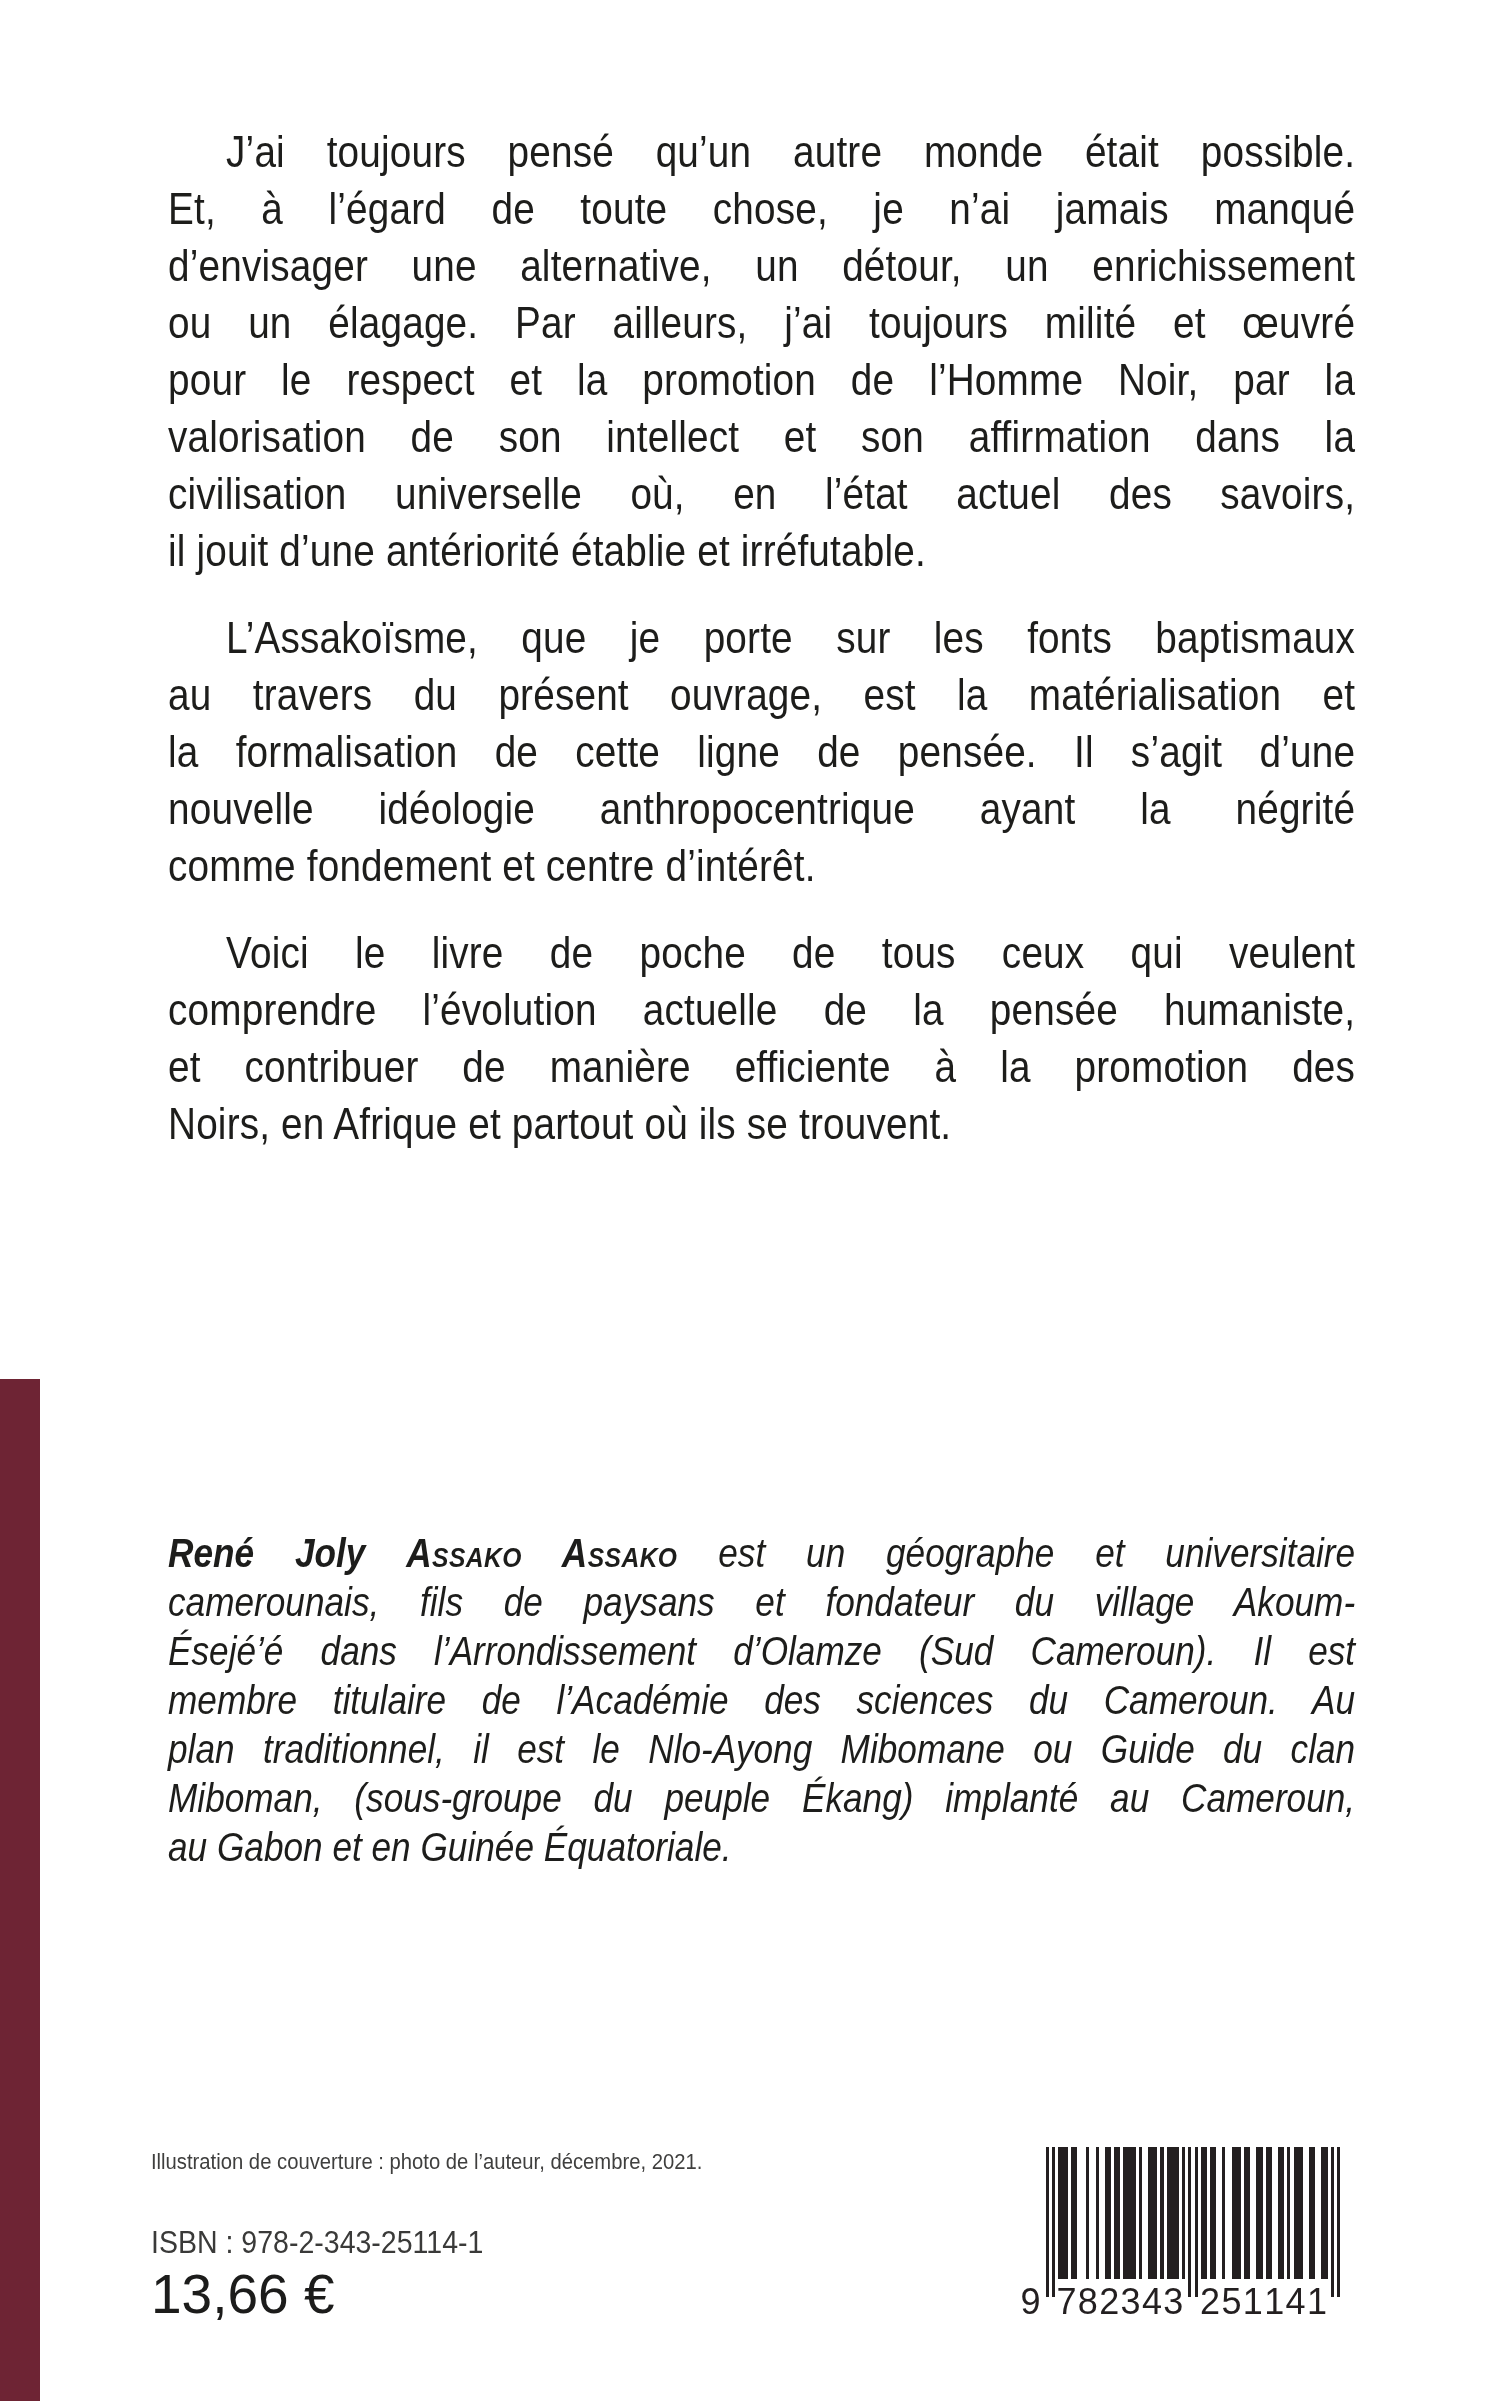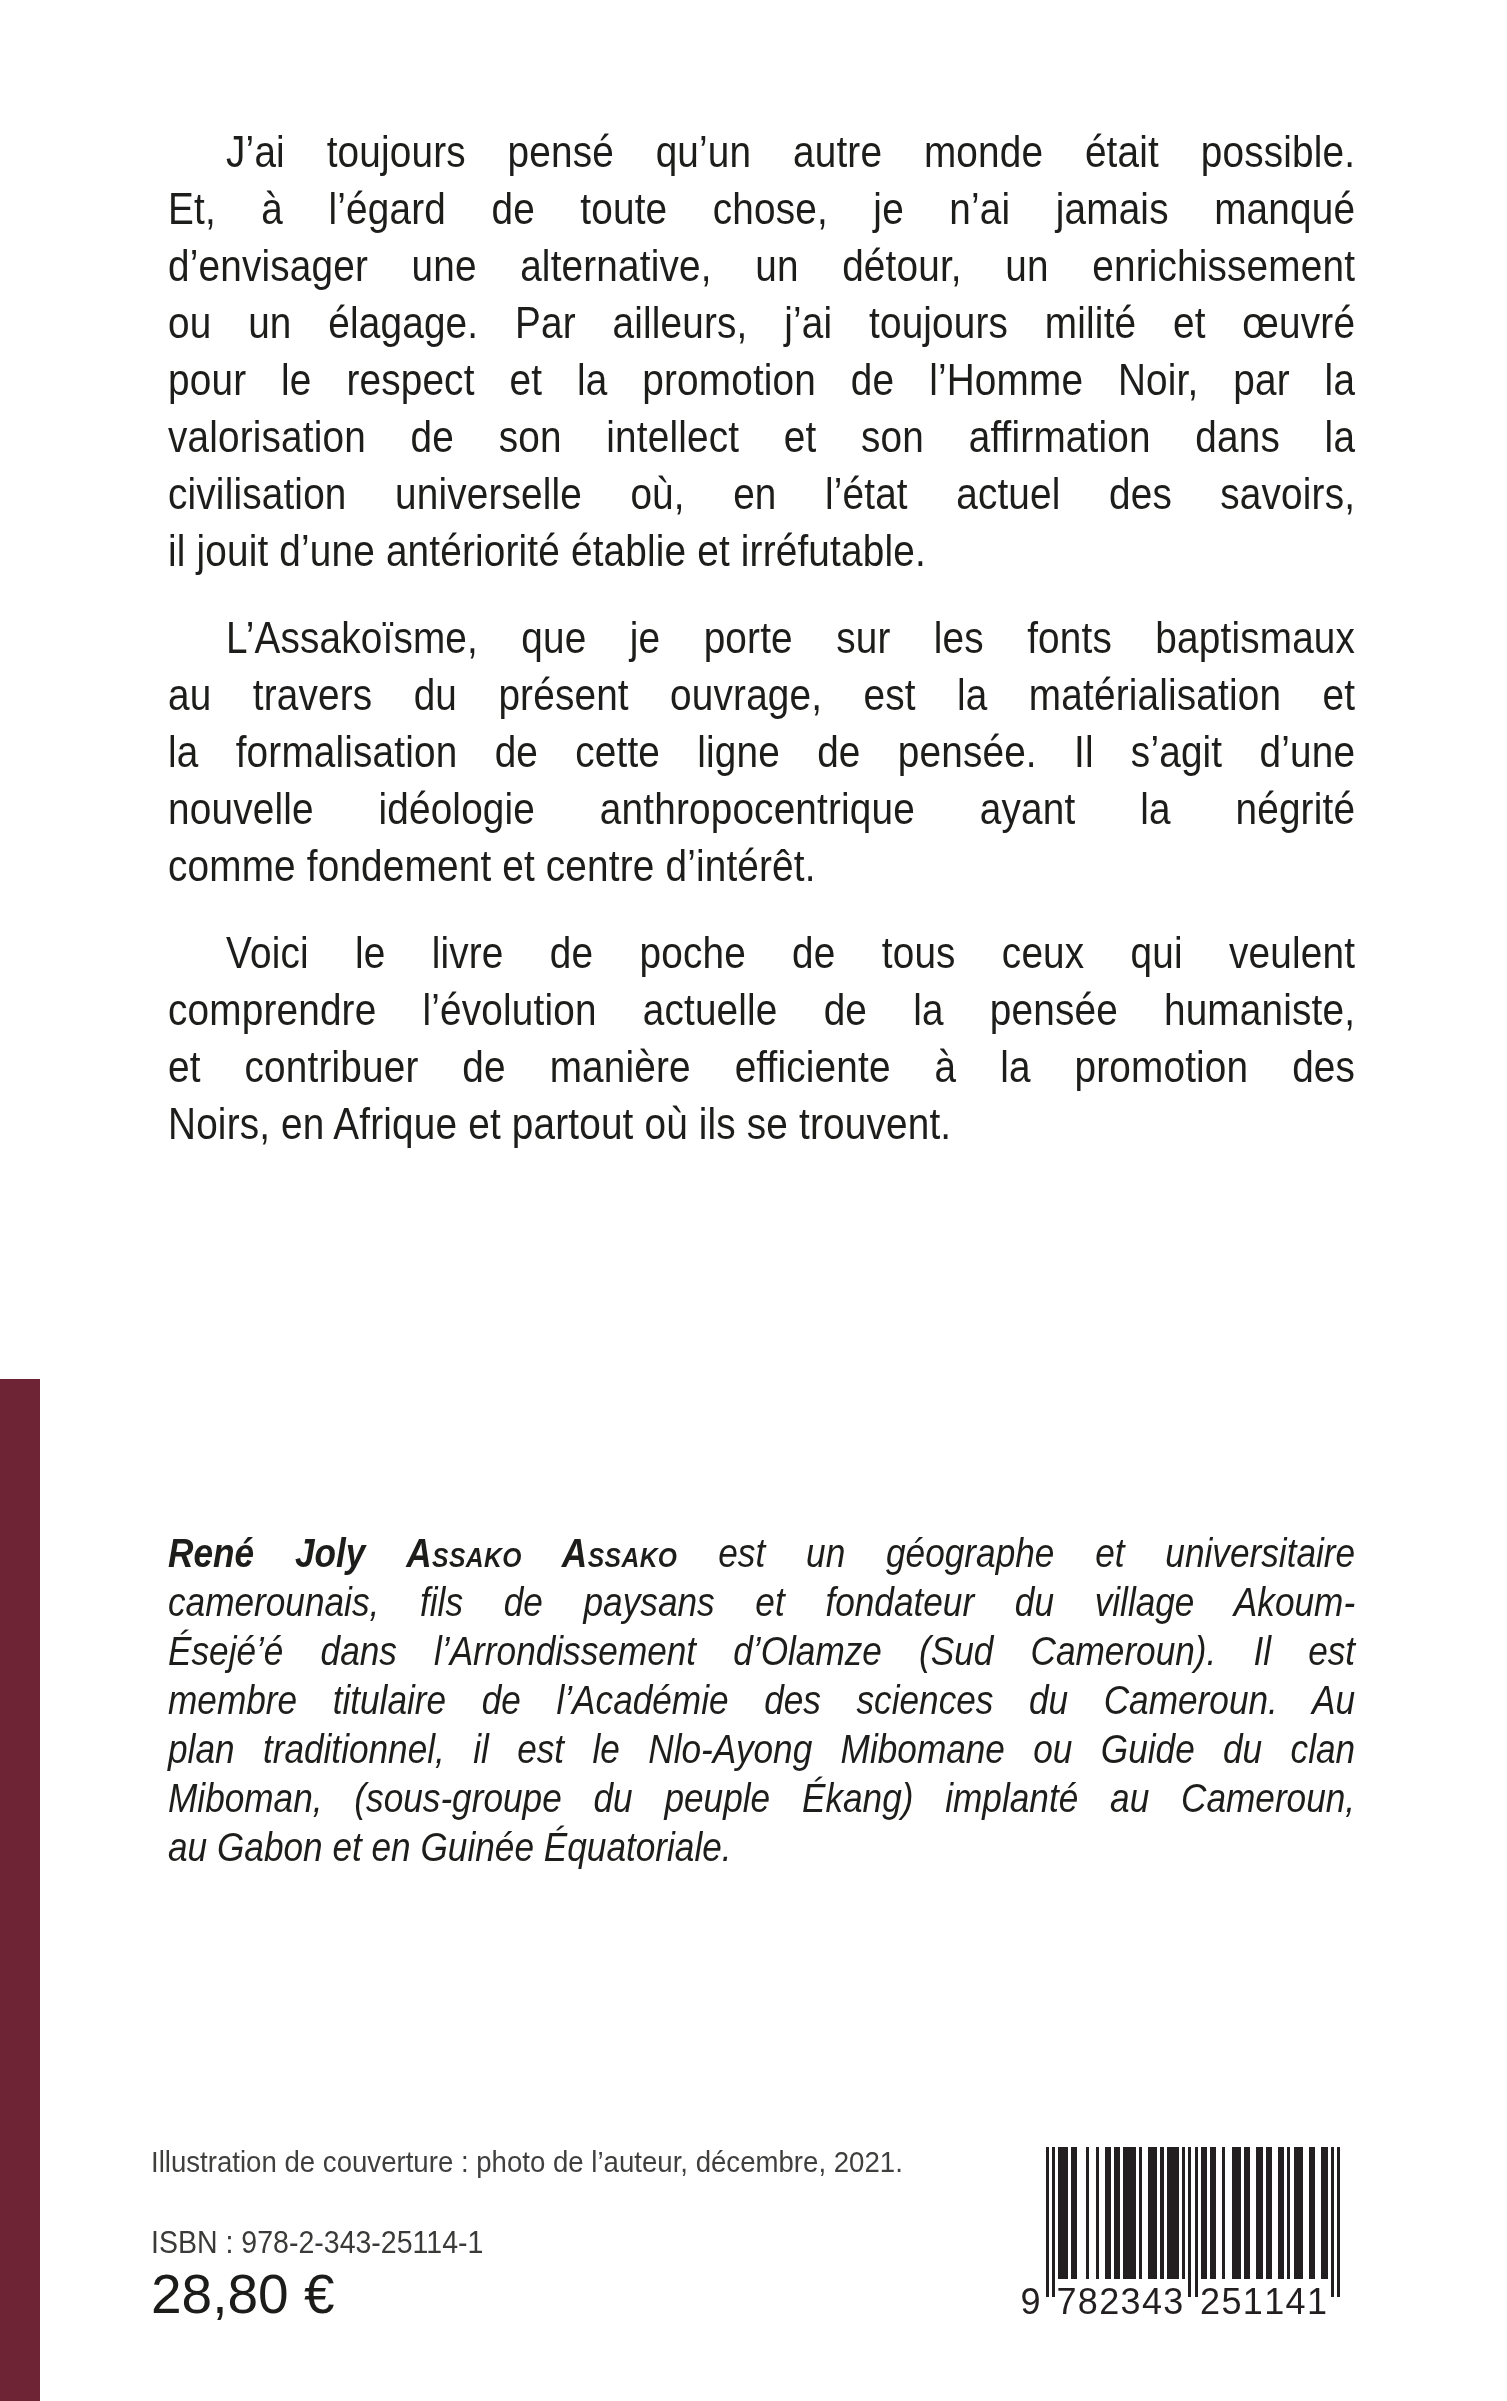--- a/index.html
+++ b/index.html
@@ -20,21 +20,21 @@
   #p2{top:609px;}
   #p3{top:924px;}
   .line{text-align:justify;text-align-last:justify;}
   .line.plast{text-align:left;text-align-last:left;}
   .line.pfirst{text-indent:66px;}
   .bio{top:1529px;font-style:italic;font-size:40px;line-height:49px;}
   .bio .bline{text-align:justify;text-align-last:justify;}
   .bio .b{font-weight:bold;}
   .sc{font-variant:small-caps;letter-spacing:0.5px;}
   .stripe{position:absolute;left:0;top:1379px;width:40px;height:1023px;background:#6e2434;}
-  .credit{position:absolute;left:151px;top:2144px;font-size:30px;line-height:36px;color:#3f3f3e;}
+  .credit{position:absolute;left:151px;top:2144px;font-size:22px;line-height:36px;color:#3f3f3e;}
   .credit .condense-sm,{white-space:nowrap;}
   .condense-sm{transform:scaleX(0.92);transform-origin:0 0;white-space:nowrap;display:inline-block;}
   .isbn{position:absolute;left:151px;top:2224px;font-size:31px;line-height:38px;color:#3a3a39;}
   .price{position:absolute;left:151px;top:2264px;font-size:55px;line-height:61px;color:#1c1c1b;}
   
   .barcode{position:absolute;left:1046px;top:2147px;width:293px;height:189px;}
   .bars{display:flex;height:150px;align-items:flex-start;}
   .mod{width:3.1px;height:132px;flex:none;}
   .mod.black{background:#231f20;}
   .mod.guard{height:150px;}
@@ -97,21 +97,21 @@
   </div>
 
   <div class="credit">
     <span class="condense-sm">Illustration de couverture : photo de l’auteur, décembre, 2021.</span>
   </div>
 
   <div class="isbn">
     <span class="condense-sm">ISBN : 978-2-343-25114-1</span>
   </div>
 
-  <div class="price">28,80 €</div>
+  <div class="price">13,66 €</div>
 
   <div class="barcode">
     <div class="bars" id="bars">
         <span class="mod black guard"></span>
         <span class="mod guard"></span>
         <span class="mod black guard"></span>
         <span class="mod"></span>
         <span class="mod black"></span>
         <span class="mod black"></span>
         <span class="mod black"></span>

